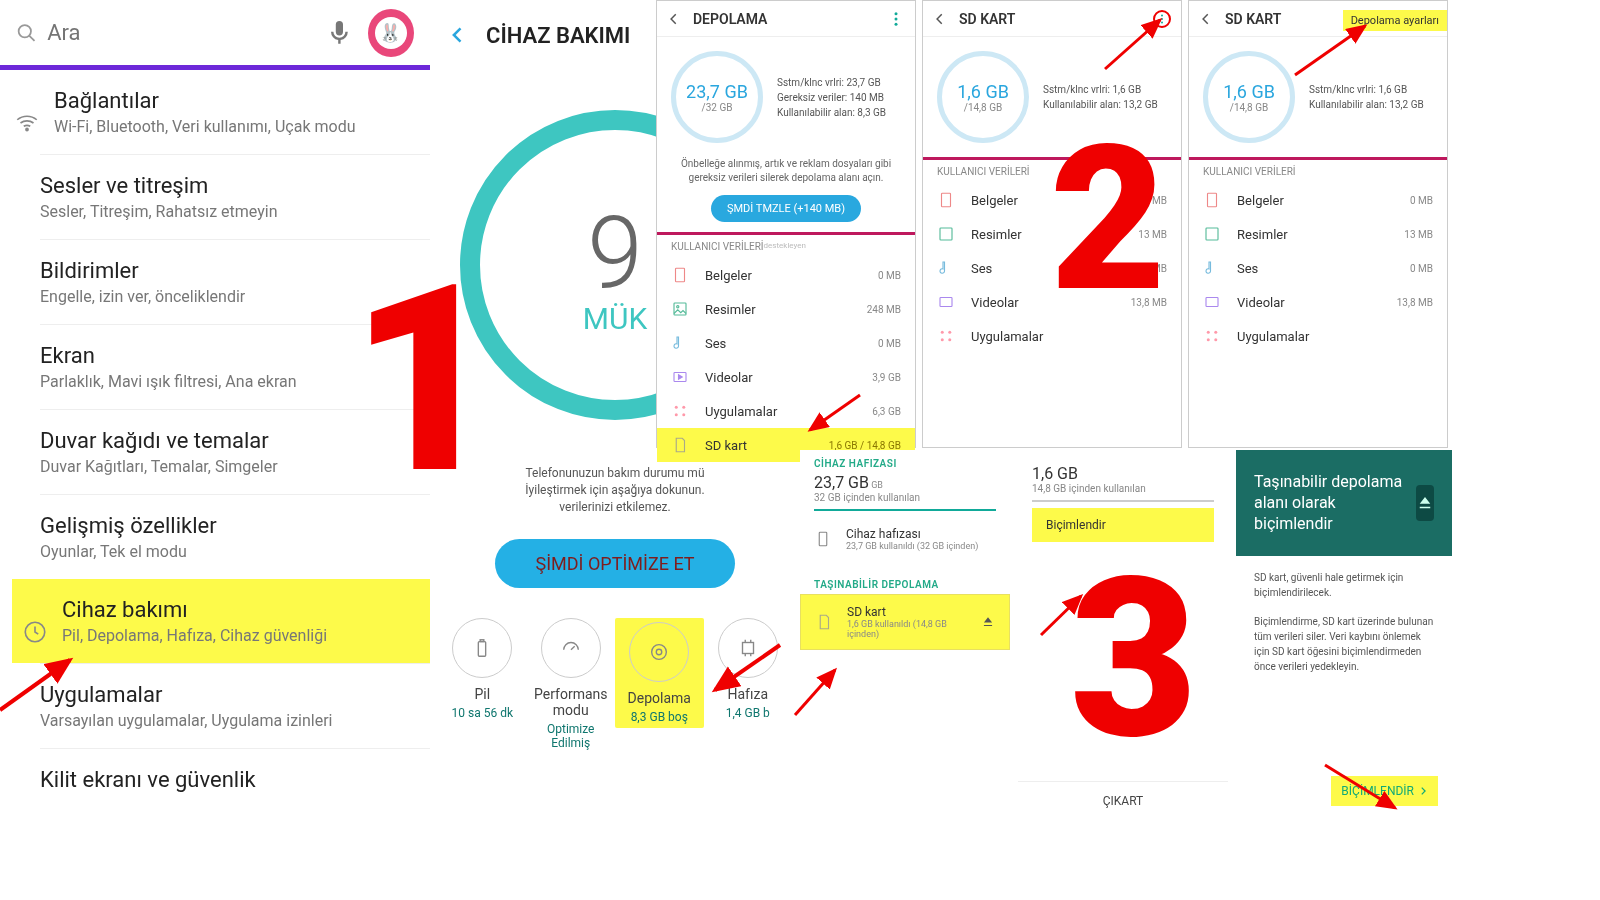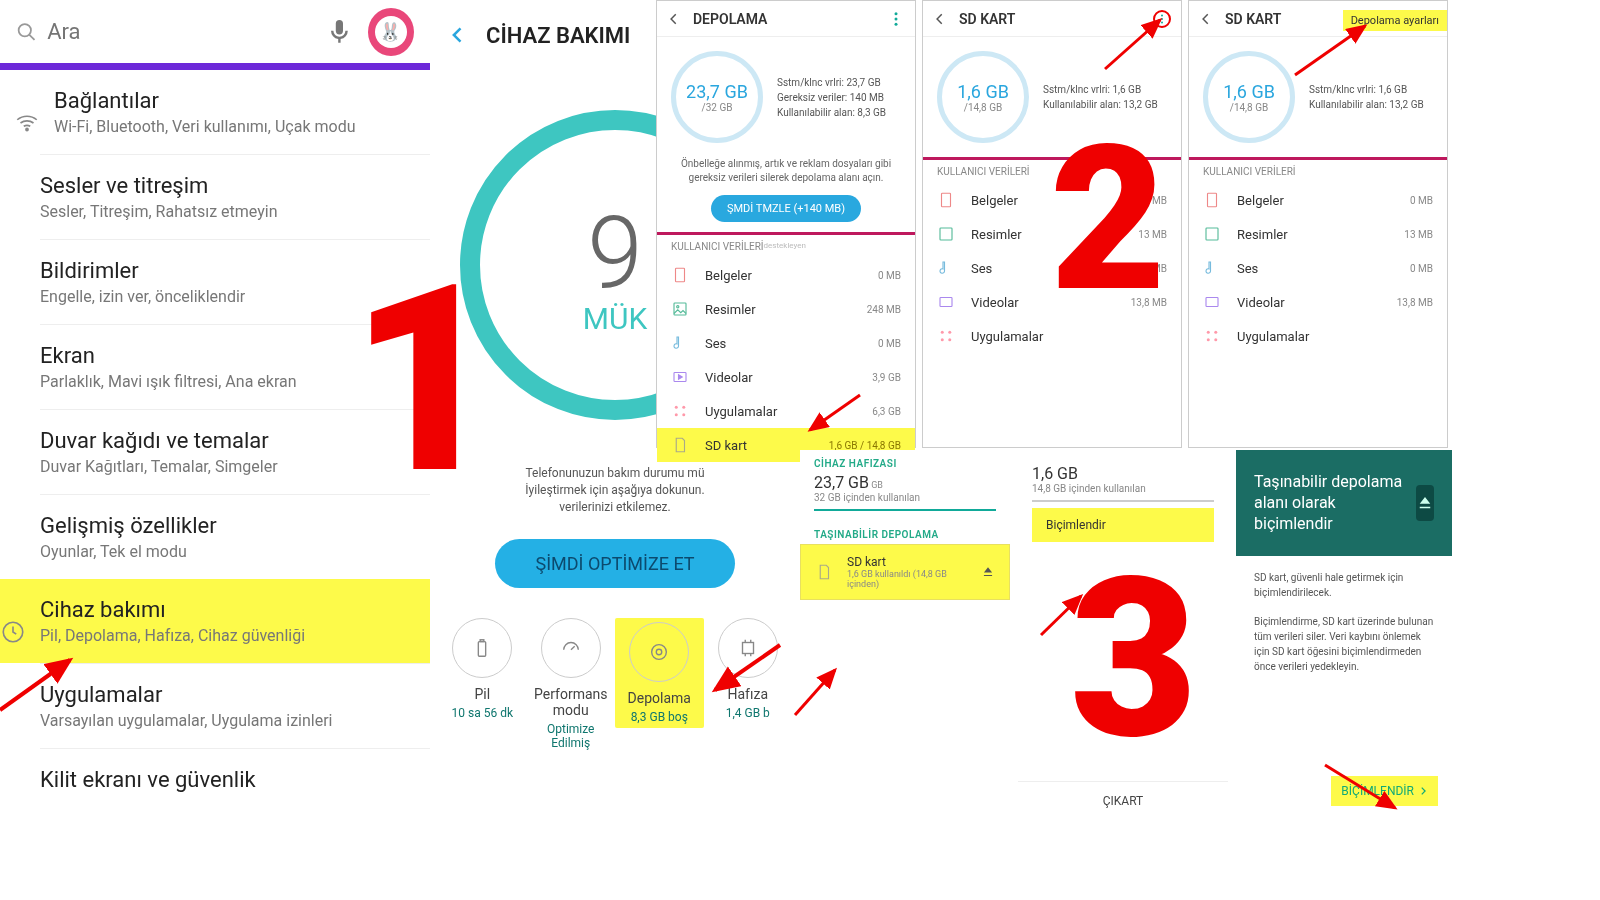--- a/index.html
+++ b/index.html
@@ -4,44 +4,44 @@
 <style>
   * { box-sizing: border-box; margin: 0; padding: 0; font-family: -apple-system, BlinkMacSystemFont, "Segoe UI", Roboto, sans-serif; }
   body { width: 1600px; height: 900px; background: #fff; position: relative; overflow: hidden; }
   .panel { position: absolute; background: #fff; }
   .big-num { position: absolute; color: #ef0000; font-size: 260px; font-weight: 900; line-height: 1; z-index: 50; pointer-events: none; }
   .hl { background: #fdfa4a; }
   .arrow { position: absolute; z-index: 40; pointer-events: none; }
 
   
   #p1 { left: 0; top: 0; width: 430px; height: 900px; }
-  #p1 .search { display: flex; align-items: center; height: 70px; padding: 2px 16px; border-bottom: 7px solid #6d28d9; }
+  #p1 .search { display: flex; align-items: center; height: 70px; padding: 2px 16px; border-bottom: 5px solid #6d28d9; }
   #p1 .search .lens { width: 22px; height: 22px; margin-right: 10px; }
   #p1 .search input { flex: 1; border: none; font-size: 22px; color: #999; outline: none; }
   #p1 .search .mic { width: 30px; height: 30px; fill: #777; margin-right: 14px; }
   #p1 .avatar { width: 48px; height: 48px; border-radius: 50%; background: #e9477a; display: flex; align-items: center; justify-content: center; }
   #p1 .avatar-inner { width: 32px; height: 32px; background: #fff; border-radius: 50%; display:flex; align-items:center; justify-content:center; font-size:18px; }
   #p1 .item { display: flex; padding: 18px 24px 18px 14px; align-items: flex-end; }
   #p1 .item + .item { border-top: 1px solid #eee; margin-left: 40px; padding-left: 0; }
   #p1 .ic { width: 26px; height: 26px; margin-right: 14px; margin-top: 4px; flex-shrink: 0; }
   #p1 .title { font-size: 22px; color: #222; }
   #p1 .sub { font-size: 16px; color: #777; margin-top: 4px; }
   #p1 .item.first { border-top: none; margin-left: 0; padding-left: 14px; }
-  #p1 .item.hl { margin-left: 0; padding-left: 0; border-top: none; }
+  #p1 .item.hl { margin-left: 12px; padding-left: 10px; border-top: none; }
 
   
   #p2 { left: 430px; top: 0; width: 370px; height: 900px; padding: 0 8px; }
   #p2 .hdr { display: flex; align-items: center; height: 70px; }
   #p2 .back-ic { width: 20px; height: 20px; margin: 0 18px 0 10px; }
   #p2 h1 { font-size: 22px; font-weight: 600; color: #222; }
   #p2 .ring { width: 310px; height: 310px; border: 20px solid #3ec6c1; border-radius: 50%; margin: 40px auto 0; display:flex; flex-direction:column; align-items:center; justify-content:center; }
   #p2 .score { font-size: 100px; color: #676767; font-weight: 300; }
   #p2 .status { font-size: 30px; color: #3ec6c1; margin-top: -10px; }
   #p2 .para { font-size: 12px; color: #555; text-align: center; margin: 45px 0 24px; line-height: 1.4; }
-  #p2 .opt-btn { display: block; margin: 0 auto; background: #24b0e5; color: #0c4a6e; border: none; border-radius: 30px; padding: 14px 40px; font-size: 18px; }
+  #p2 .opt-btn { display: block; margin: 0 auto; background: #24b0e5; color: #7f1d1d; border: none; border-radius: 30px; padding: 14px 40px; font-size: 18px; }
   #p2 .tiles { display: flex; justify-content: space-around; margin-top: 30px; }
   #p2 .tile { text-align: center; width: 90px; }
   #p2 .tile-ic { width: 60px; height: 60px; border: 1px solid #ccc; border-radius: 50%; margin: 0 auto 8px; display:flex; align-items:center; justify-content:center; }
   #p2 .tile-lbl { font-size: 14px; color: #444; }
   #p2 .tile-sub { font-size: 12px; color: #0f766e; margin-top: 4px; }
   #p2 .tile-hl-box { background: #fdfa4a; padding: 4px 2px; border-radius: 2px; }
 
   
   .top-hdr { display:flex; align-items:center; height: 36px; padding: 0 10px; border-bottom: 1px solid #eee; }
   .top-hdr .back-ic2 { width: 14px; height: 14px; margin-right: 12px; }
@@ -455,20 +455,29 @@
     </div>
 </div>
 <svg class="arrow" style="left:1290px; top:20px;" width="90" height="60">
     <line x1="5" y1="55" x2="75" y2="6" stroke="#ef0000" stroke-width="3" marker-end="url(#ah1)"></line>
   </svg>
 
 <div id="p6" class="panel" style="left:800px; top:450px; width:210px; height:370px;">
   <div class="sec-lbl">CİHAZ HAFIZASI</div>
   <div class="big-line"><span class="v">23,7 GB</span><span style="font-size:9px;color:#888"> GB</span><div class="s">32 GB içinden kullanılan</div></div>
   <div style="height:2px;background:#1a9;margin:6px 14px;"></div>
+  <div class="row2">
+    <svg class="ric" viewBox="0 0 24 24" fill="none" stroke="#888" stroke-width="1.5">
+        <rect x="7" y="3" width="10" height="18" rx="1"></rect>
+      </svg>
+    <div class="rtxt">
+        <div class="t">Cihaz hafızası</div>
+        <div class="s">23,7 GB kullanıldı (32 GB içinden)</div>
+      </div>
+  </div>
   <div class="sec-lbl" style="margin-top:10px;">TAŞINABİLİR DEPOLAMA</div>
   <div class="row2 hl" style="border:1px solid #e8e060;">
     <svg class="ric" viewBox="0 0 24 24" fill="none" stroke="#aa8" stroke-width="1.5">
         <path d="M7 3h8l3 3v15H7z"></path>
       </svg>
     <div class="rtxt">
         <div class="t">SD kart</div>
         <div class="s">1,6 GB kullanıldı (14,8 GB içinden)</div>
       </div>
     <svg class="eject-ic" viewBox="0 0 24 24" fill="#555">

